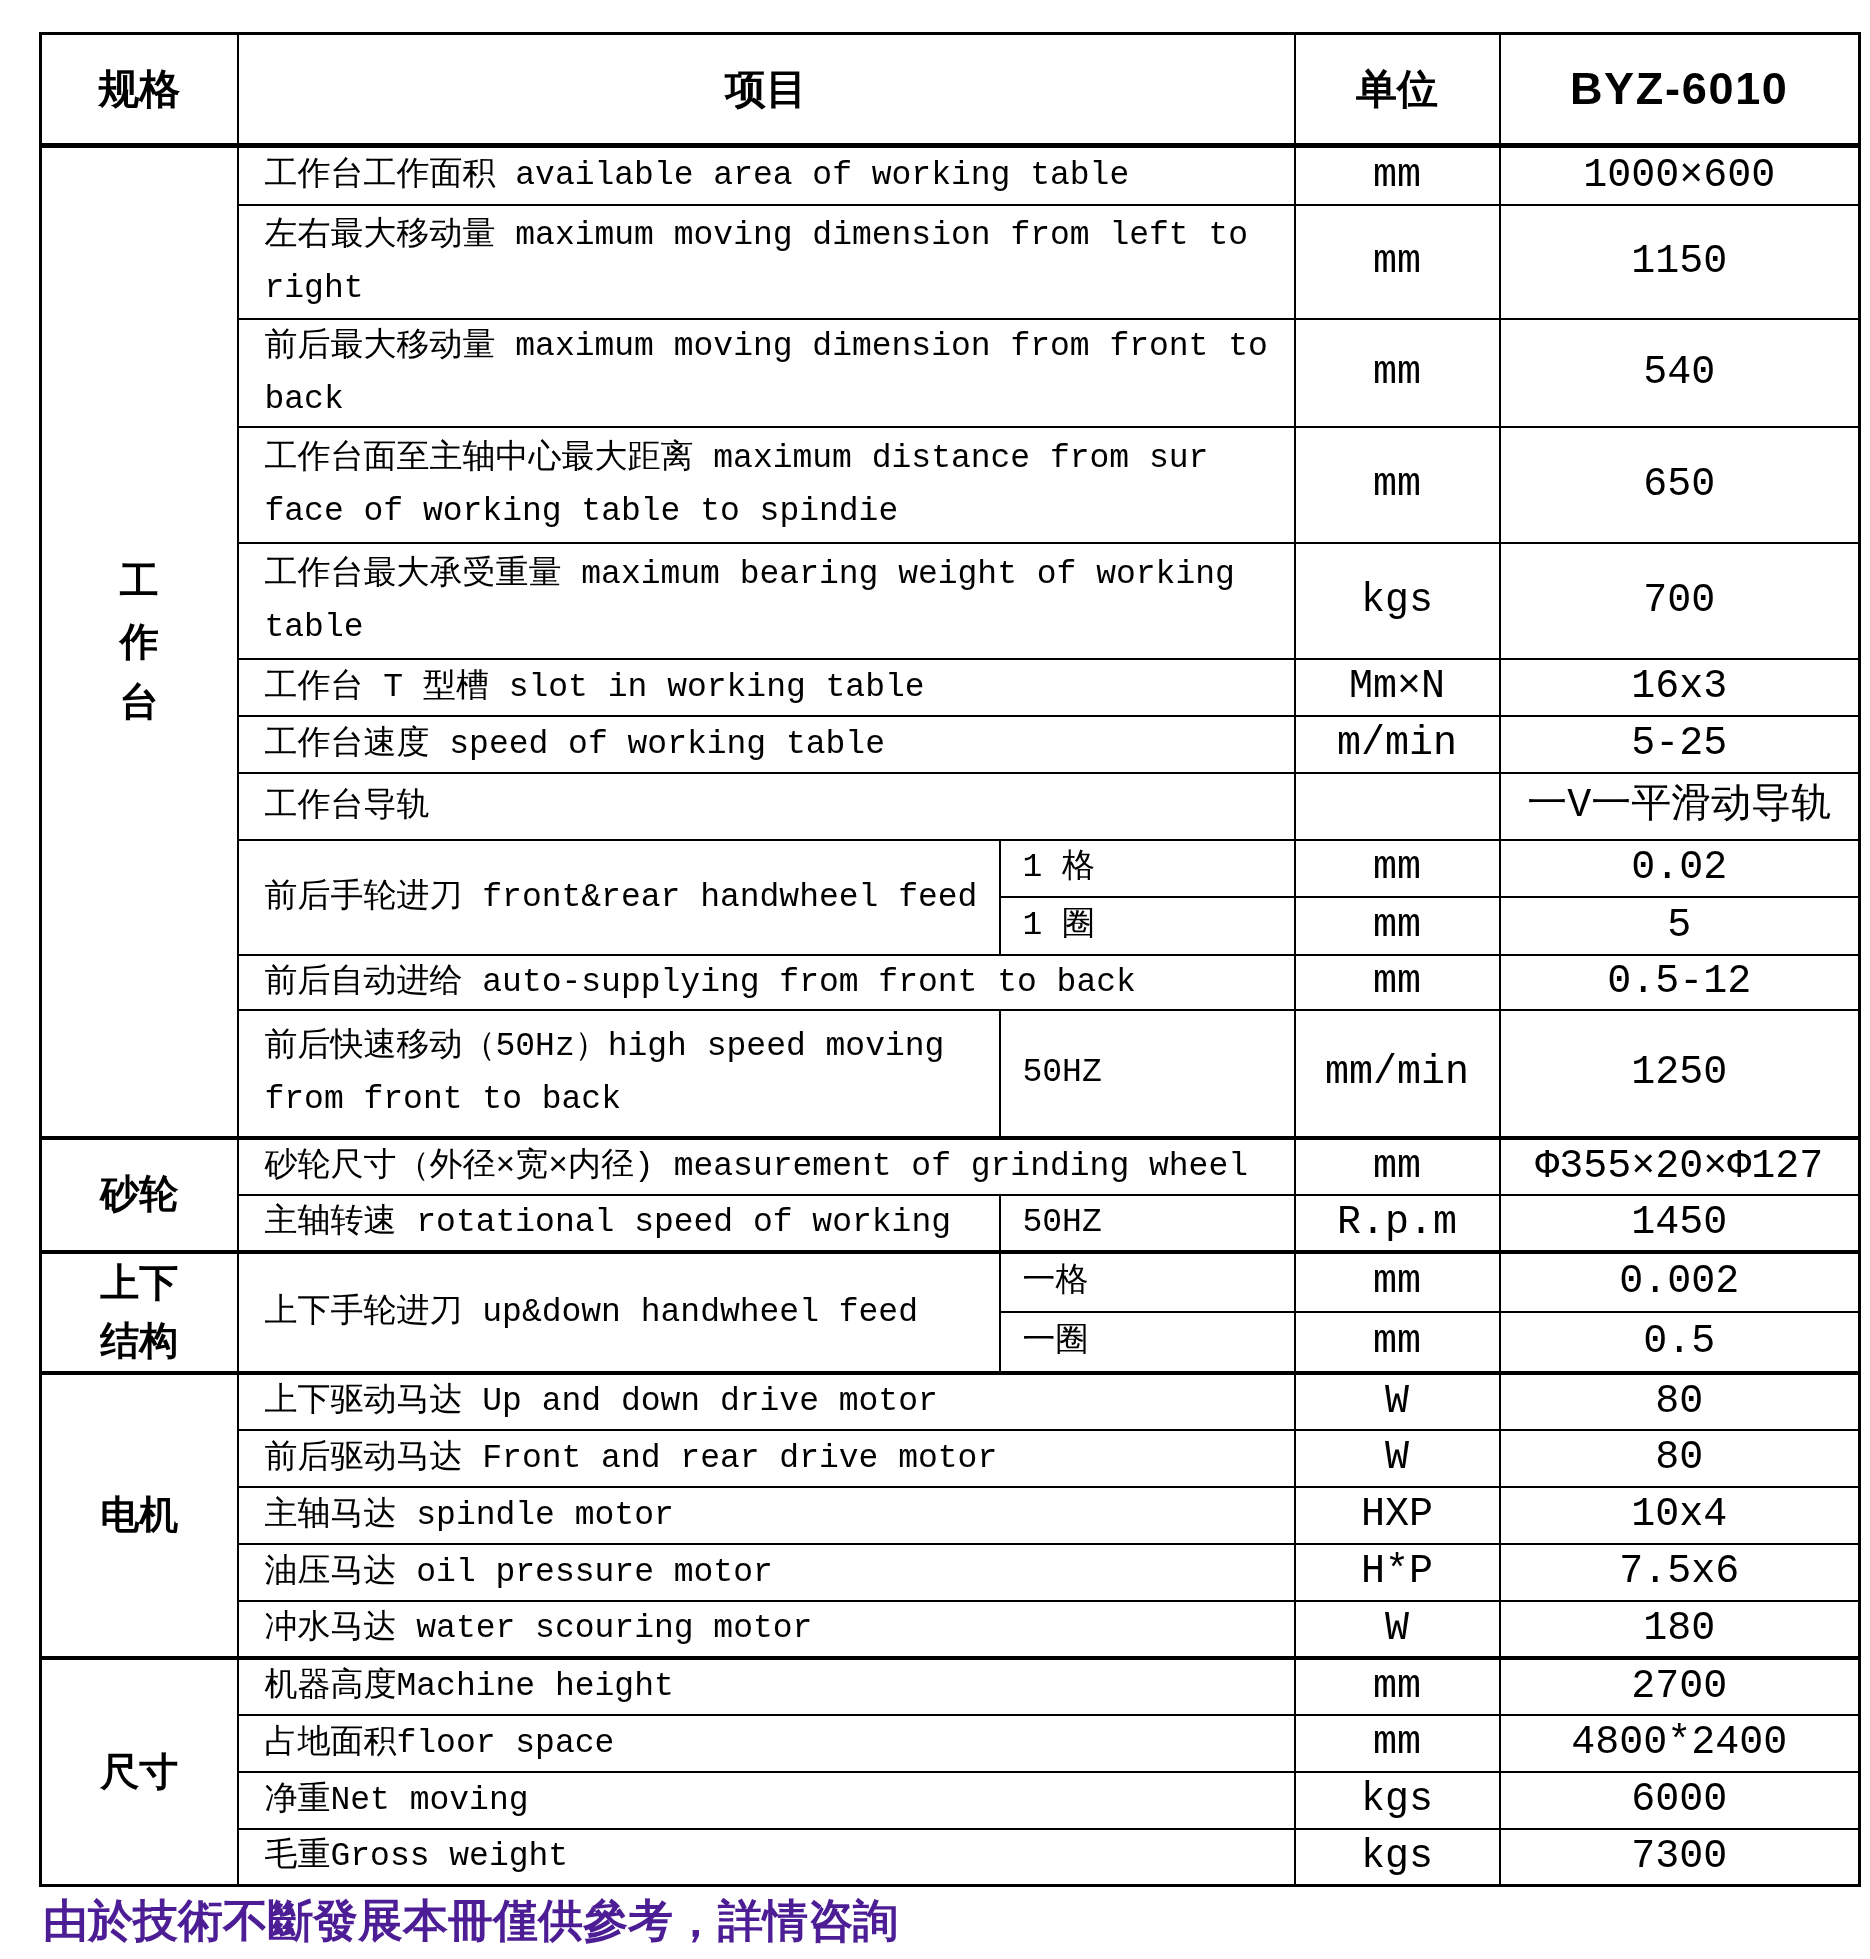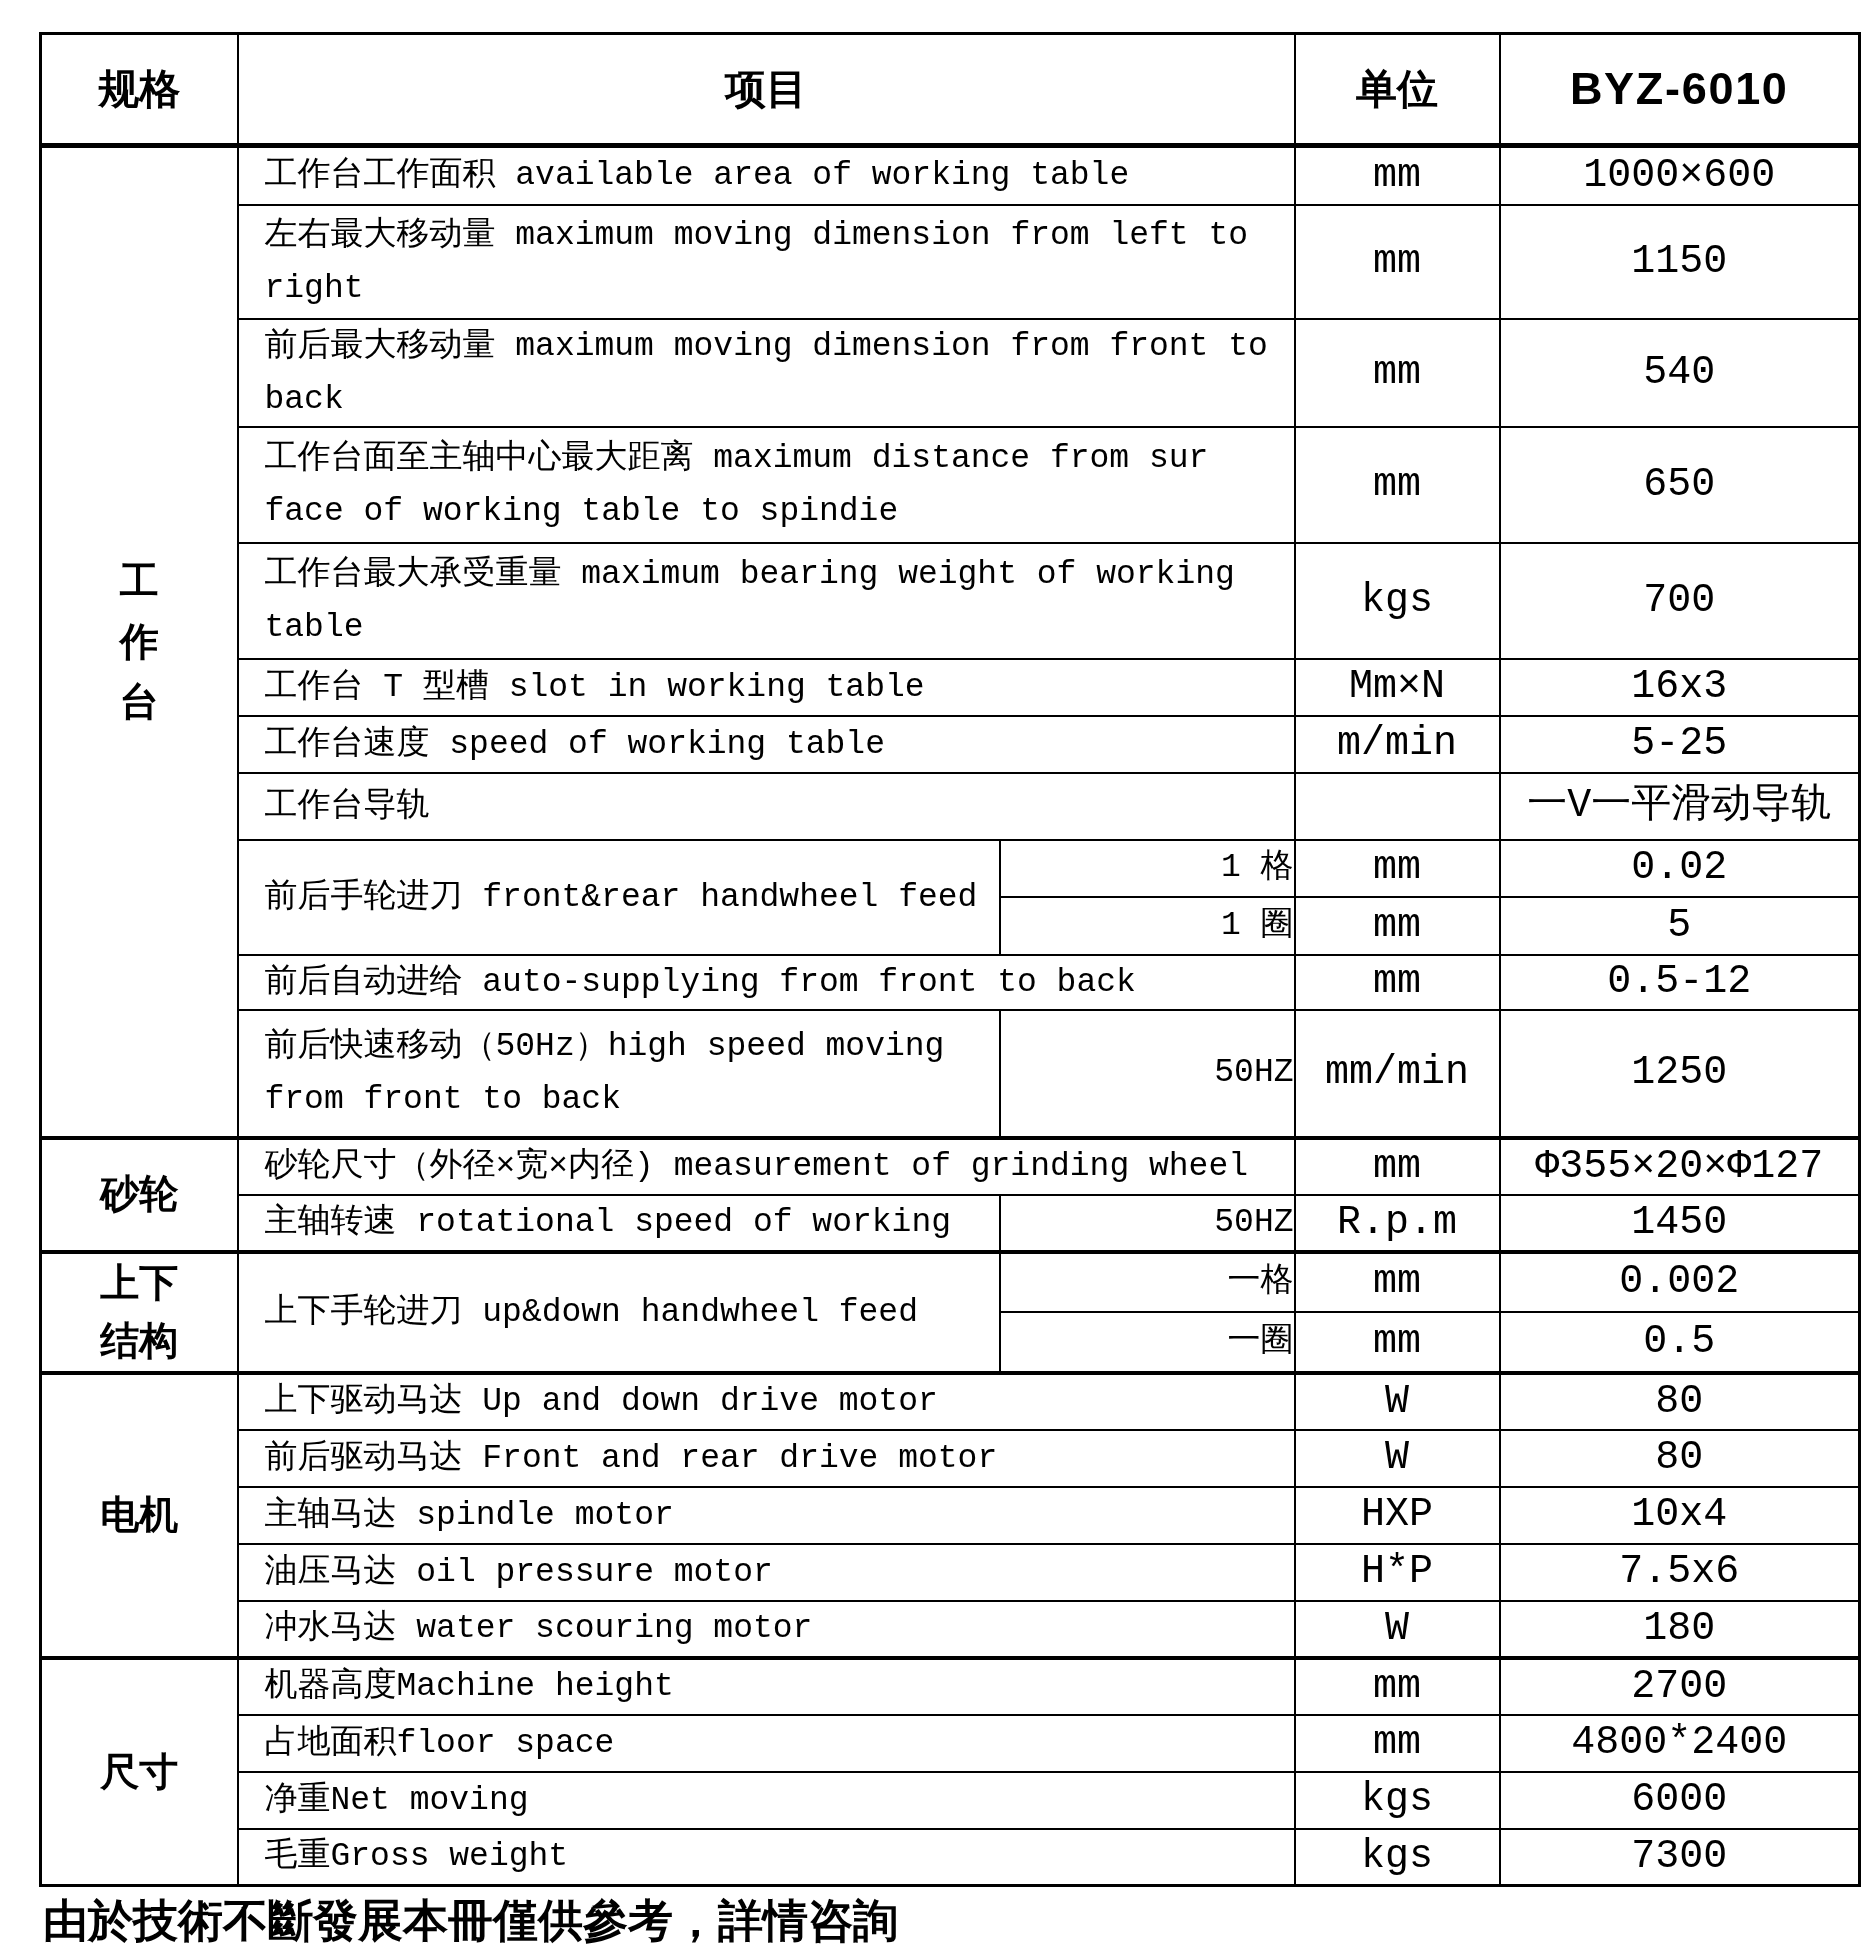--- a/index.html
+++ b/index.html
@@ -24,30 +24,30 @@
     font-family:"Liberation Sans",sans-serif;font-weight:bold;
     font-size:39px;text-align:center;vertical-align:middle;line-height:1.5;
   }
   .vstack{width:45px;margin:8px auto;word-break:break-all;line-height:1.55;}
   .vstack2{width:89px;margin:0 auto;word-break:break-all;line-height:1.5;}
   td.item{
     font-size:33px;text-align:left;vertical-align:middle;
     padding-left:26px;padding-right:6.8px;white-space:pre-line;line-height:53px;
   }
   td.sub{
-    font-size:33px;text-align:right;vertical-align:middle;
+    font-size:33px;text-align:left;vertical-align:middle;
     padding-left:22px;line-height:1.2;
   }
   td.unit,td.val{
     font-size:40px;text-align:center;vertical-align:middle;line-height:1.2;
   }
   .footnote{
     position:absolute;left:43px;top:1890px;width:1789px;
     font-family:"Liberation Sans",sans-serif;font-weight:bold;
-    font-size:45px;line-height:62px;color:#000000;text-align:left;
+    font-size:45px;line-height:62px;color:#4c1d95;text-align:left;
   }
 </style>
 </head>
 <body>
 
 <table class="spec">
   <colgroup>
     <col style="width:197px">
     <col style="width:762px">
     <col style="width:295px">

